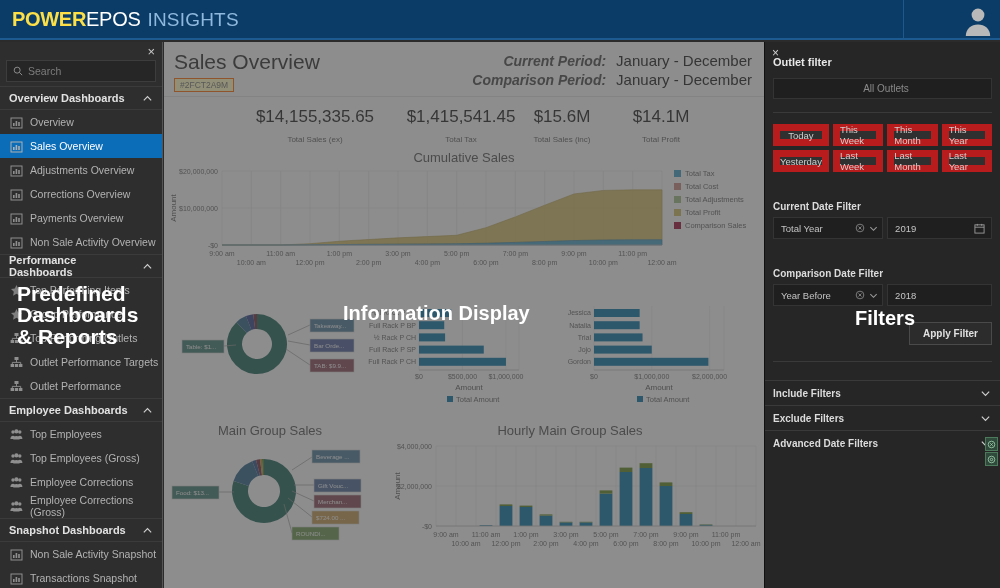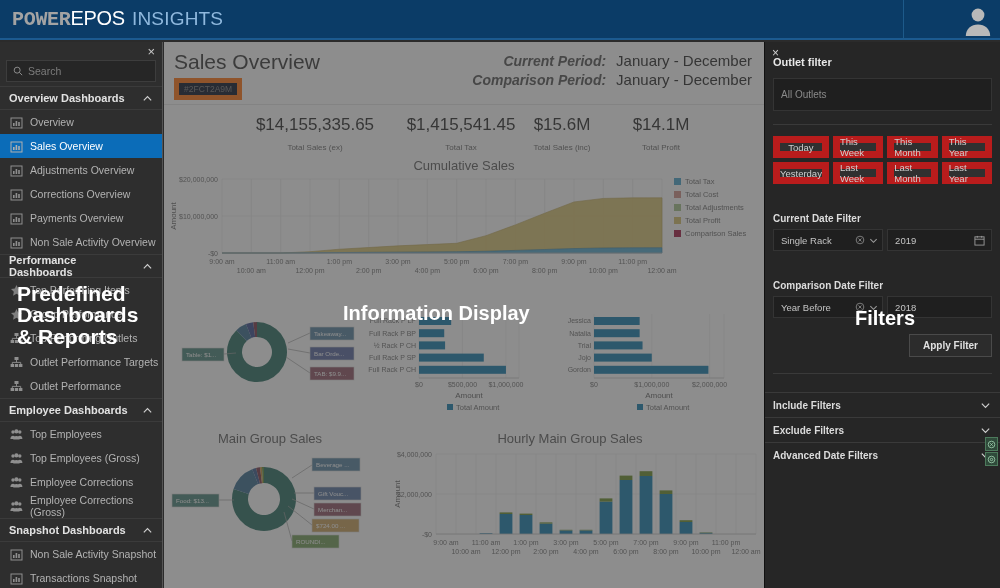--- a/index.html
+++ b/index.html
@@ -11,21 +11,21 @@
   }
 
   
   #topbar {
     position: absolute; left: 0; top: 0; width: 1000px; height: 40px;
     background: #0b3c67;
     border-bottom: 2px solid #1c5a8f;
     display: flex; align-items: center;
   }
   #brand { padding-left: 12px; display: flex; align-items: baseline; gap: 7px; }
-  .brand-power { color: #a3a3a3; font-weight: bold; font-size: 20px; letter-spacing: -0.3px; font-family: Liberation Mono, monospace; }
+  .brand-power { color: #fde047; font-weight: bold; font-size: 20px; letter-spacing: -0.3px; }
   .brand-epos  { color: #ffffff; font-size: 20px; letter-spacing: -0.3px; }
   .brand-insights { color: #8fb8dd; font-size: 19px; letter-spacing: 0.2px; }
   #topbar-divider {
     position: absolute; left: 903px; top: 0; width: 1px; height: 40px;
     background: #1d5party; background: #1d5a8a;
   }
   #avatar {
     position: absolute; right: 6px; top: 4px; width: 32px; height: 32px;
   }
 
@@ -75,21 +75,21 @@
     background: #f3f3f3; overflow: hidden;
   }
   #main-dim {
     position: absolute; left: 0; top: 0; width: 100%; height: 100%;
     background: rgba(60,60,60,0.56); pointer-events: none; z-index: 40;
   }
   #dash-head { padding: 8px 10px 4px 10px; border-bottom: 1px solid #dcdcdc; }
   #dash-title { font-size: 21px; color: #3a3a3a; font-weight: normal; }
   #dash-code {
     display: inline-block; margin-top: 4px; padding: 1px 5px;
-    border: 5px solid #f97316; background: #0f172a;
+    border: 1px solid #f97316; background: #fef9c3;
     font-size: 8.5px; color: #7a7a7a;
   }
   #period-box {
     position: absolute; right: 12px; top: 10px; text-align: right;
     display: grid; grid-template-columns: auto auto; gap: 2px 10px;
     align-items: baseline;
   }
   .period-lbl { font-size: 14px; color: #555; font-style: italic; font-weight: bold; text-align: right; }
   .period-val { font-size: 15px; color: #2c2c2c; text-align: left; }
 
@@ -107,23 +107,23 @@
   .legend-txt { font-size: 7.5px; fill: #6d6d6d; }
 
   
   #filterpanel {
     position: absolute; left: 764px; top: 42px; width: 236px; height: 546px;
     background: #262626; border-left: 1px solid #111;
   }
   #fp-close { position: absolute; left: 7px; top: 4px; color: #cfcfcf; font-size: 12px; cursor: pointer; }
   #fp-title { padding: 14px 0 6px 8px; color: #e8e8e8; font-size: 11px; font-weight: bold; }
   #fp-outlet {
-    margin: 4px 8px 0 8px; height: 33px; background: #1f1f1f; border: 1px solid #343434;
+    margin: 4px 8px 0 8px; height: 21px; background: #1f1f1f; border: 1px solid #343434;
     display: flex; align-items: center; padding-left: 7px;
-    color: #8a8a8a; font-size: 10px;
+    color: #8a8a8a; font-size: 10px; justify-content: center;
   }
   .fp-sep { margin: 13px 8px 0 8px; border-top: 1px solid #3a3a3a; }
   #quickdates { display: grid; grid-template-columns: repeat(4,1fr); gap: 4px; margin: 11px 8px 0 8px; }
   .qd {
     height: 22px; background: #303030; border: 7px solid #b91c1c;
     color: #cfcfcf; font-size: 9.5px; display: flex; align-items: center; justify-content: center;
     cursor: pointer;
   }
   .fp-lbl { color: #dcdcdc; font-size: 10px; font-weight: bold; margin: 29px 8px 5px 8px; }
   .fp-row { display: flex; gap: 4px; margin: 0 8px; }
@@ -651,21 +651,21 @@
       <div class="qd">This Year</div>
       <div class="qd">Yesterday</div>
       <div class="qd">Last Week</div>
       <div class="qd">Last Month</div>
       <div class="qd">Last Year</div>
     </div>
 
   <div class="fp-lbl">Current Date Filter</div>
   <div class="fp-row">
     <div class="fp-sel">
-      <span class="selval">Single Rack</span>
+      <span class="selval">Total Year</span>
       <svg width="10" height="10" viewBox="0 0 12 12">
         <circle cx="6" cy="6" r="4.6" fill="none" stroke="#8d8d8d" stroke-width="1"></circle>
         <line x1="4.2" y1="4.2" x2="7.8" y2="7.8" stroke="#8d8d8d" stroke-width="1"></line>
         <line x1="7.8" y1="4.2" x2="4.2" y2="7.8" stroke="#8d8d8d" stroke-width="1"></line>
       </svg>
       <svg width="9" height="9" viewBox="0 0 10 10">
         <path d="M1.5 3.5 L5 7 L8.5 3.5" fill="none" stroke="#9a9a9a" stroke-width="1.2"></path>
       </svg>
     </div>
     <div class="fp-txt">

